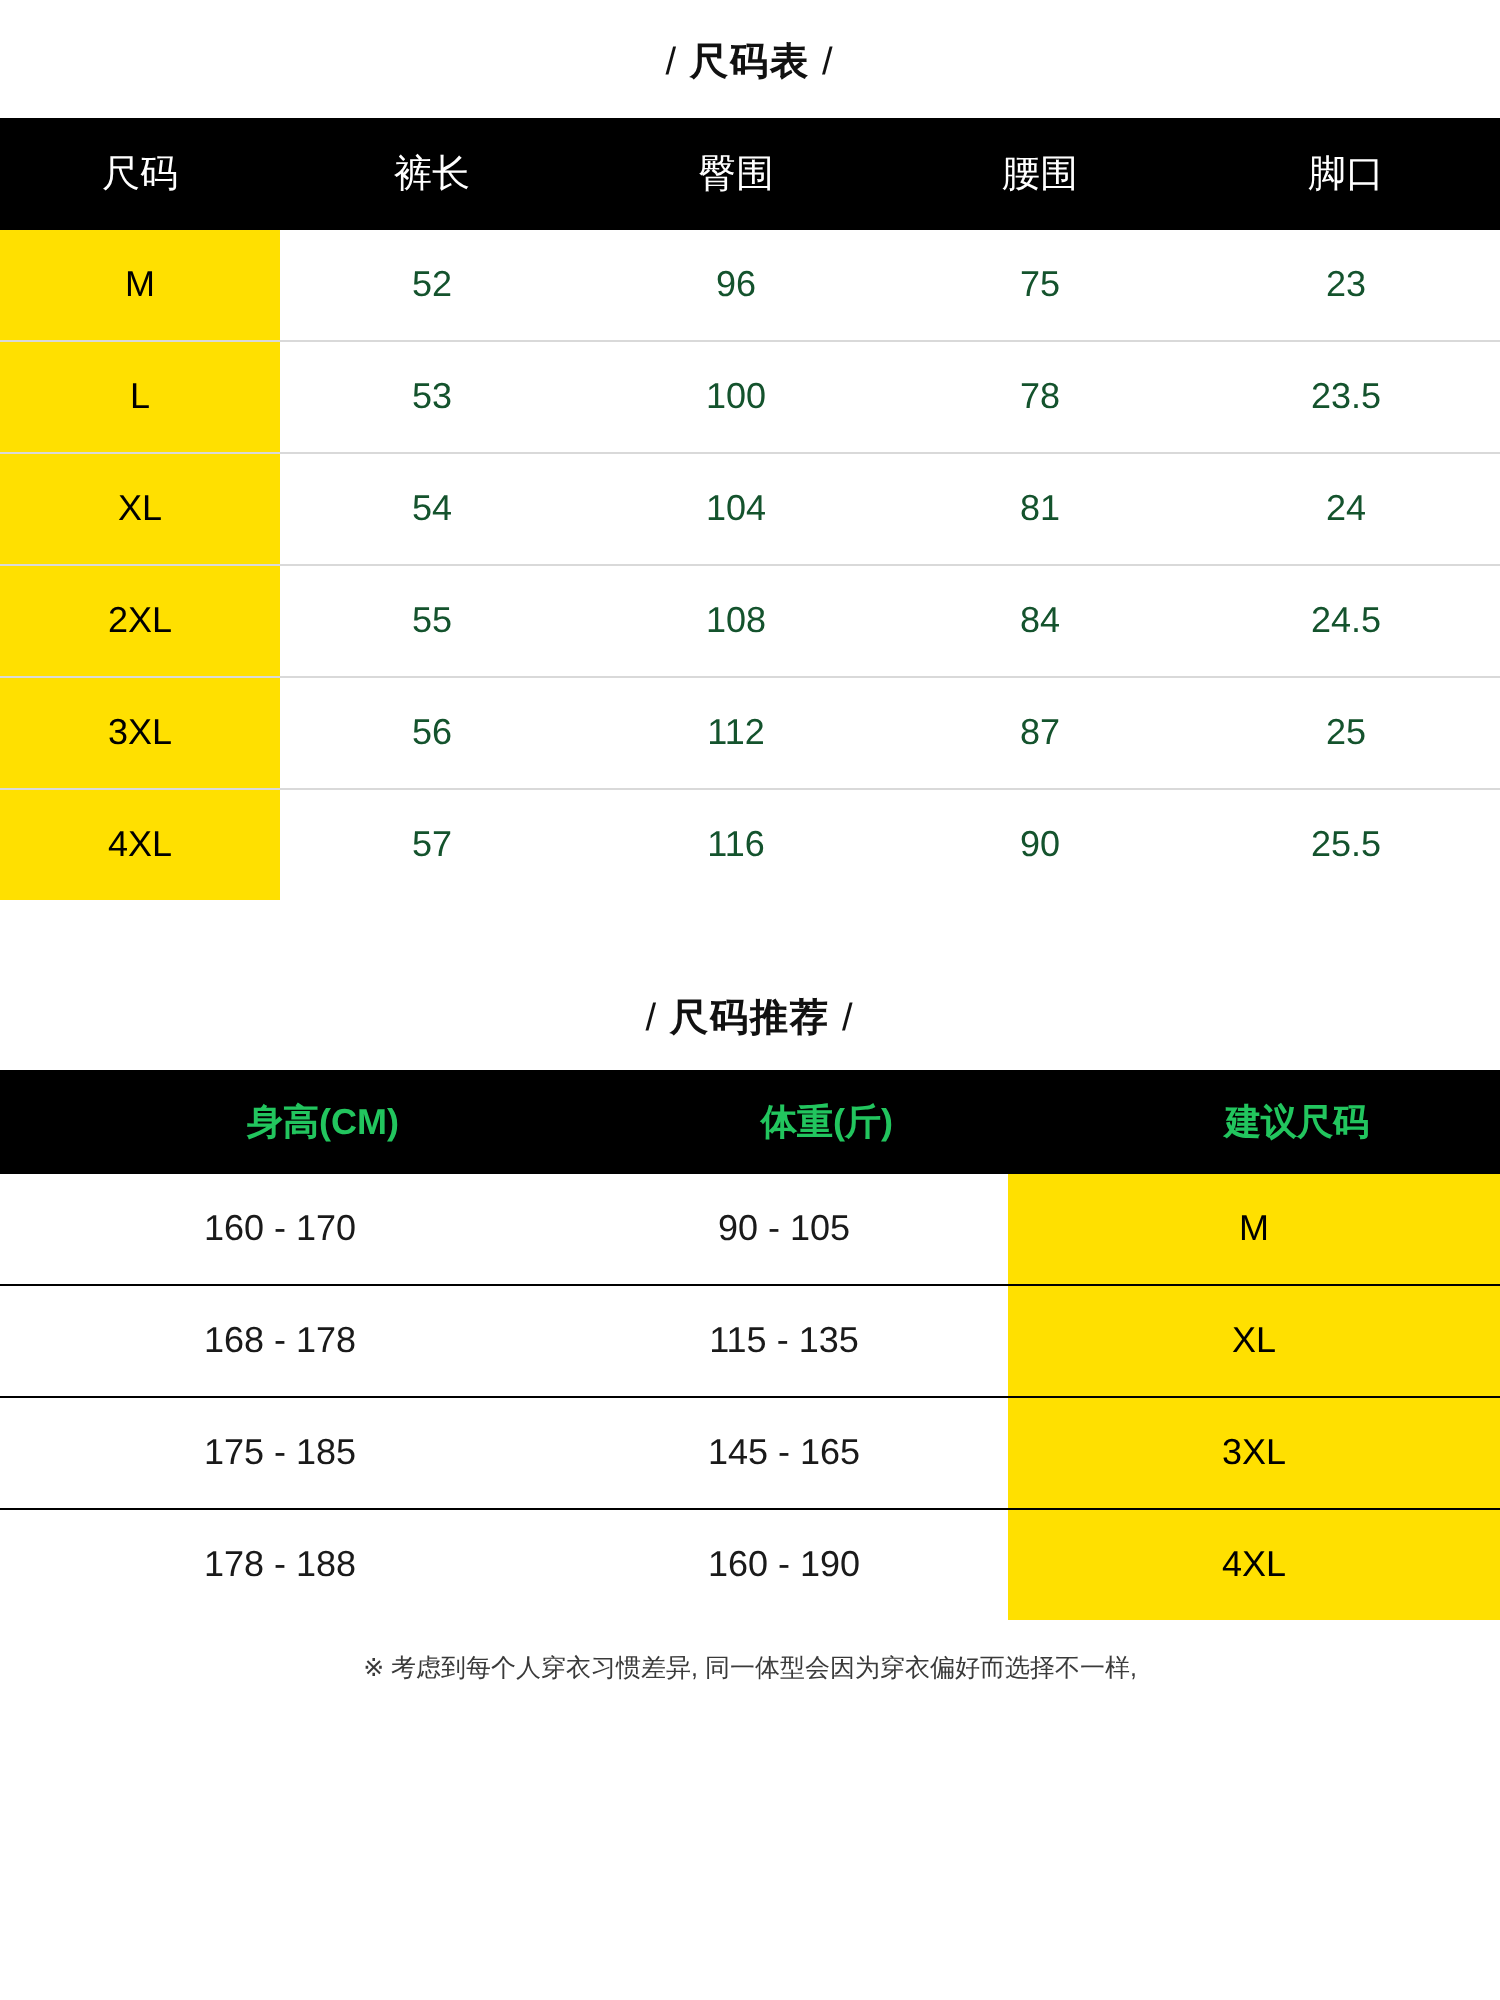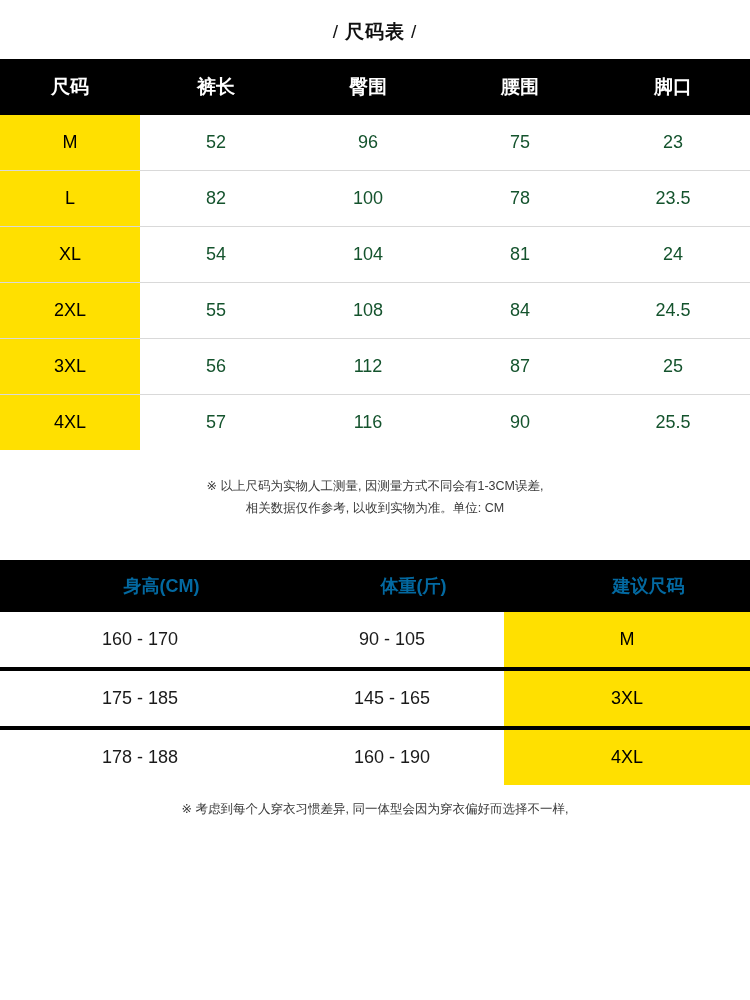--- a/index.html
+++ b/index.html
@@ -47,21 +47,21 @@
     height: 53px;
     text-align: center;
     vertical-align: middle;
     font-size: 17px;
     border: none;
   }
   .size-table thead th {
     background: #000000;
     color: #ffffff;
     font-size: 19px;
-    font-weight: bold;
+    font-weight: normal;
     height: 54px;
   }
   .size-table tbody tr {
     border-bottom: 1px solid #d9d9d9;
   }
   .size-table tbody tr:last-child {
     border-bottom: none;
   }
   .size-table td.size-cell {
     background: #ffe000;
@@ -98,28 +98,28 @@
   }
   .rec-table th,
   .rec-table td {
     height: 53px;
     text-align: center;
     vertical-align: middle;
     border: none;
   }
   .rec-table thead th {
     background: #000000;
-    color: #0369a1;
+    color: #22c55e;
     font-size: 18px;
     font-weight: bold;
     height: 50px;
     padding-left: 44px;
   }
   .rec-table tbody tr {
-    border-bottom: 4px solid #000000;
+    border-bottom: 1px solid #000000;
   }
   .rec-table tbody tr:last-child {
     border-bottom: none;
   }
   .rec-table td.plain {
     font-size: 18px;
     color: #1a1a1a;
     background: #ffffff;
   }
   .rec-table td.rec-cell {
@@ -171,21 +171,21 @@
     <tbody>
       <tr>
         <td class="size-cell">M</td>
         <td class="val-cell">52</td>
         <td class="val-cell">96</td>
         <td class="val-cell">75</td>
         <td class="val-cell">23</td>
       </tr>
       <tr>
         <td class="size-cell">L</td>
-        <td class="val-cell">82</td>
+        <td class="val-cell">53</td>
         <td class="val-cell">100</td>
         <td class="val-cell">78</td>
         <td class="val-cell">23.5</td>
       </tr>
       <tr>
         <td class="size-cell">XL</td>
         <td class="val-cell">54</td>
         <td class="val-cell">104</td>
         <td class="val-cell">81</td>
         <td class="val-cell">24</td>
@@ -209,27 +209,26 @@
         <td class="val-cell">57</td>
         <td class="val-cell">116</td>
         <td class="val-cell">90</td>
         <td class="val-cell">25.5</td>
       </tr>
     </tbody>
   </table>
 
   <div class="sp-3"></div>
 
-  <div class="note">
-    <div>※ 以上尺码为实物人工测量, 因测量方式不同会有1-3CM误差,</div>
-    <div>相关数据仅作参考, 以收到实物为准。单位: CM</div>
+
+  <div class="sp-4"></div>
+
+  <div class="section-title">
+    <span class="slash">/</span><span>尺码推荐</span><span class="slash">/</span>
   </div>
-
-  <div class="sp-4"></div>
-
 
   <div class="sp-5"></div>
 
   <table class="rec-table">
     <colgroup>
       <col class="r1">
         <col class="r2">
         <col class="r3">
     </colgroup>
     <thead>
@@ -239,20 +238,25 @@
         <th>建议尺码</th>
       </tr>
     </thead>
     <tbody>
       <tr>
         <td class="plain">160 - 170</td>
         <td class="plain">90 - 105</td>
         <td class="rec-cell">M</td>
       </tr>
       <tr>
+        <td class="plain">168 - 178</td>
+        <td class="plain">115 - 135</td>
+        <td class="rec-cell">XL</td>
+      </tr>
+      <tr>
         <td class="plain">175 - 185</td>
         <td class="plain">145 - 165</td>
         <td class="rec-cell">3XL</td>
       </tr>
       <tr>
         <td class="plain">178 - 188</td>
         <td class="plain">160 - 190</td>
         <td class="rec-cell">4XL</td>
       </tr>
     </tbody>

